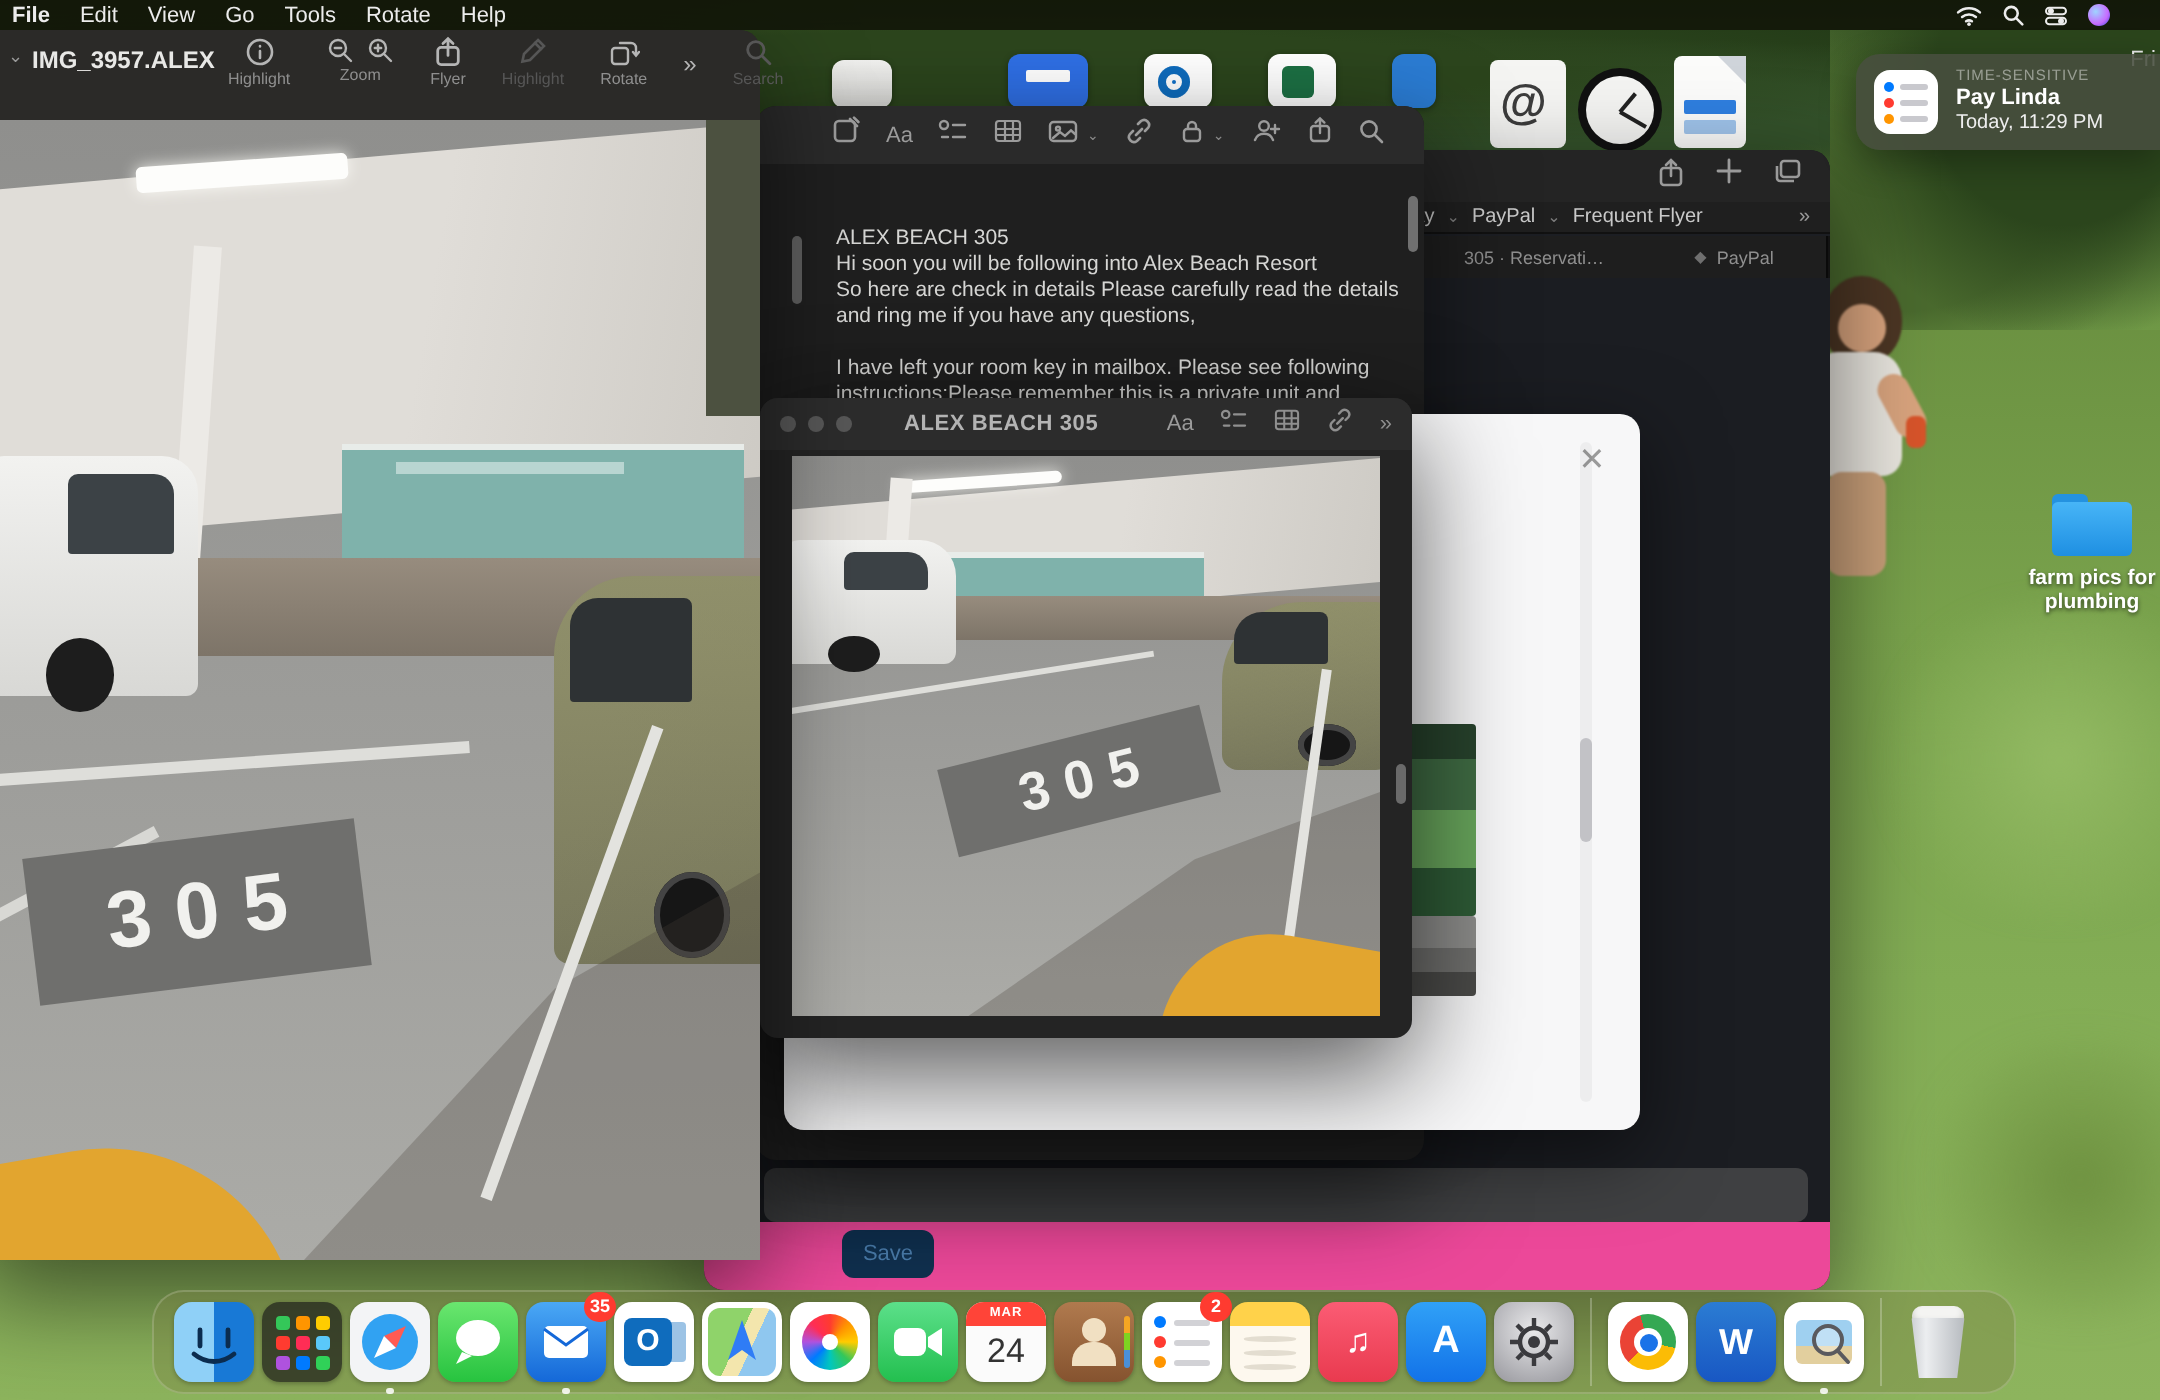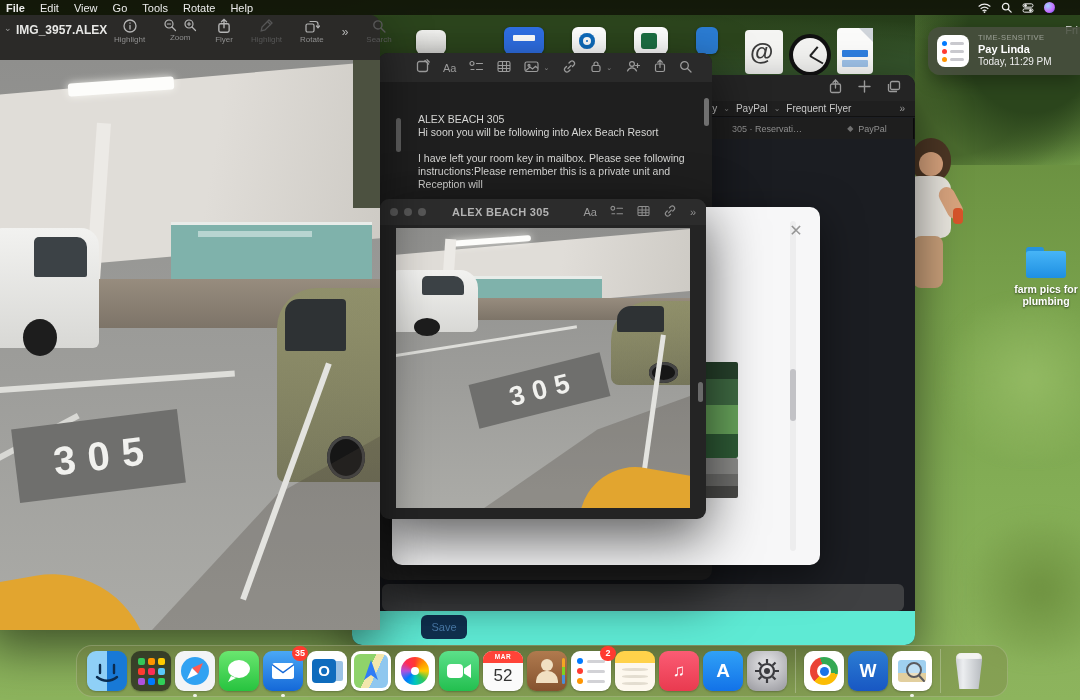--- a/index.html
+++ b/index.html
@@ -80,21 +80,21 @@
   .fav-chev{color:#7a7a7a;font-size:8px;}
   .saf-fav-more{position:absolute;right:10px;color:#9a9a9a;font-size:10px;}
   .saf-tabbar{position:absolute;left:0;top:43px;width:100%;height:21px;background:#131313;display:flex;}
   .saf-tab{position:absolute;height:21px;display:flex;align-items:center;justify-content:center;gap:5px;
     background:#1e1e1e;color:#8f8f8f;font-size:9px;border-right:1px solid #0a0a0a;}
   .tab1{left:358px;width:110px;padding-left:2px;}
   .tab2{left:469px;width:92px;}
   .tab-diamond{color:#6f6f6f;font-size:8px;}
   .saf-content{position:absolute;left:0;top:64px;width:100%;height:472px;background:#1b1d22;}
   .saf-inputrow{position:absolute;left:30px;top:509px;width:522px;height:27px;background:#3f4042;border-radius:6px;}
-  .saf-footer{position:absolute;left:0;top:536px;width:100%;height:34px;background:#5eead4;border-radius:0 0 10px 10px;}
+  .saf-footer{position:absolute;left:0;top:536px;width:100%;height:34px;background:#ec4899;border-radius:0 0 10px 10px;}
   .save-btn{position:absolute;left:69px;top:4px;width:46px;height:24px;background:#10304f;border:none;border-radius:6px;
     color:#4a7cab;font-size:11px;font-family:"Liberation Sans",sans-serif;}
 
   
   .modal{left:392px;top:207px;width:428px;height:358px;background:#f7f7f8;border-radius:10px;z-index:30;
     box-shadow:0 12px 40px rgba(0,0,0,.5);}
   .modal-close{position:absolute;right:14px;top:14px;width:20px;height:20px;color:#9a9a9a;font-size:16px;line-height:20px;text-align:center;}
   .modal-scroll{position:absolute;right:24px;top:14px;width:6px;height:330px;background:rgba(0,0,0,.04);border-radius:3px;}
   .modal-thumb{position:absolute;right:0;top:148px;width:6px;height:52px;background:#c2c2c6;border-radius:3px;}
   .thumb-green{position:absolute;left:308px;top:155px;width:38px;height:96px;border-radius:2px;
@@ -413,20 +413,21 @@
               <path d="M8.5 8.5 12 12"></path>
             </g>
           </svg>
       </span>
     </div>
     <div class="notes-scroll-l"></div>
     <div class="notes-scroll-r"></div>
     <div class="notes-body">
       <p>ALEX BEACH 305</p>
       <p>Hi soon you will be following into Alex Beach Resort</p>
+      <p>So here are check in details Please carefully read the details and ring me if you have any questions,</p>
       <div class="gap"></div>
       <p>I have left your room key in mailbox. Please see following instructions:Please remember this is a private unit and Reception will</p>
     </div>
   </div>
 
   <div class="abs modal">
     <div class="modal-close">✕</div>
     <div class="thumb-green"></div>
     <div class="thumb-gray"></div>
     <div class="modal-scroll">
@@ -702,21 +703,21 @@
       <div class="flower"></div>
     </div>
     <div class="di di-facetime">
       <svg width="40" height="40" viewBox="0 0 40 40">
           <rect x="8" y="13" width="16" height="14" rx="4" fill="#fff"></rect>
           <path d="M25 17.5 32 13v14l-7-4.5z" fill="#fff"></path>
         </svg>
     </div>
     <div class="di di-calendar">
       <div class="cal-month">MAR</div>
-      <div class="cal-day">52</div>
+      <div class="cal-day">24</div>
     </div>
     <div class="di di-contacts">
       <div class="head"></div>
         <div class="bodyp"></div>
         <div class="tabs"></div>
     </div>
     <div class="di di-reminders">
       <div class="rrow">
           <i style="background:#007aff;"></i>
           <b></b>

